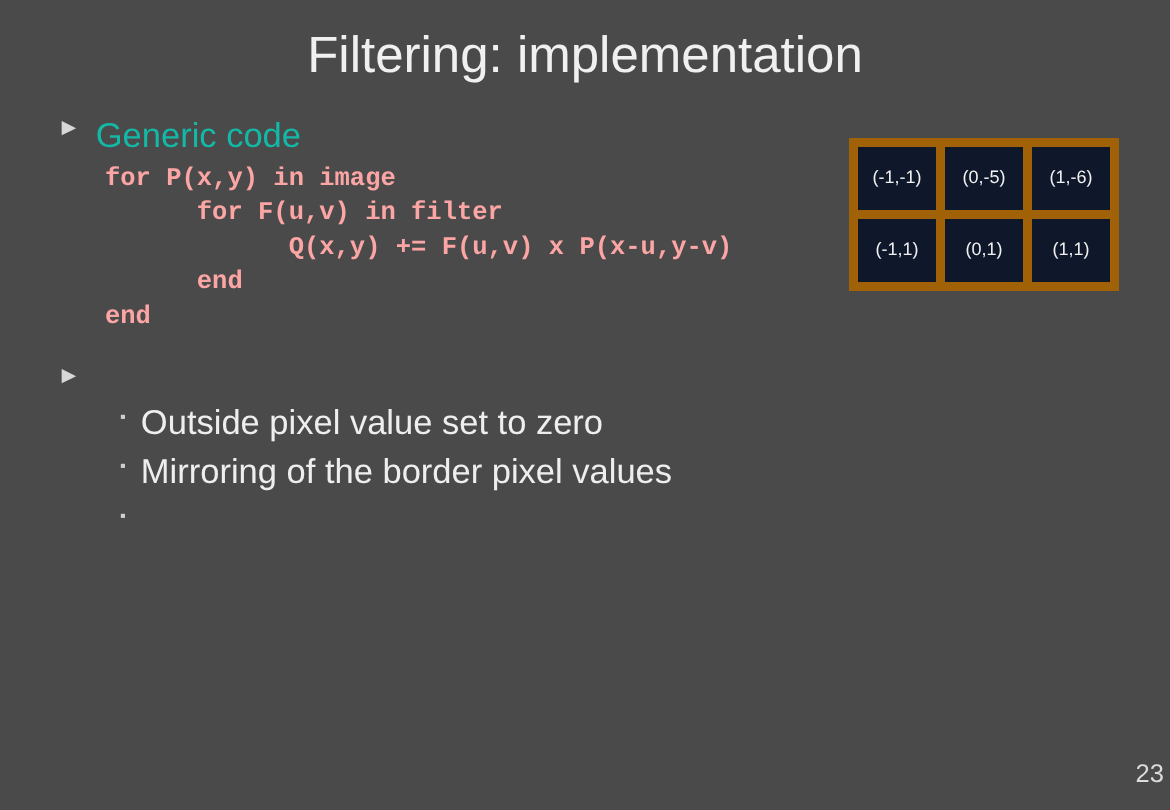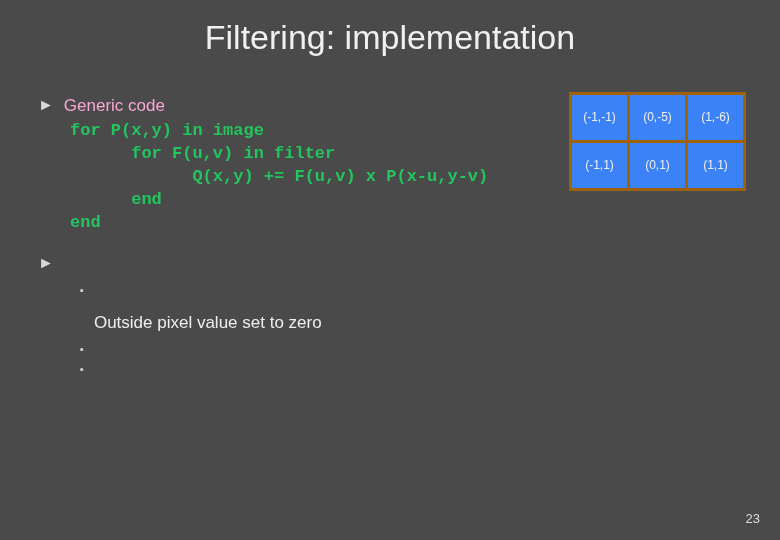--- a/index.html
+++ b/index.html
@@ -14,45 +14,45 @@
     width: 780px;
     height: 540px;
     padding: 18px 36px 24px 36px;
     position: relative;
   }
   .title {
     text-align: center;
     font-size: 34px;
     color: #f0f0f0;
     font-weight: 400;
-    margin-bottom: 38px;
+    margin-bottom: 19px;
     font-family: Verdana, sans-serif;
   }
   .bullet-row {
     display: flex;
     align-items: flex-start;
     margin-top: 6px;
     margin-bottom: 4px;
   }
   .bullet-glyph {
     color: #d8d8d8;
     font-size: 16px;
     margin-right: 10px;
     margin-left: 2px;
     line-height: 1.3;
   }
   .bullet-text {
-    font-size: 17px;
-    color: #f9a8d4;
+    font-size: 23px;
+    color: #14b8a6;
     line-height: 1.25;
   }
   .code-block {
     font-family: "Courier New", monospace;
     font-size: 17px;
-    color: #22c55e;
+    color: #fca5a5;
     font-weight: bold;
     white-space: pre;
     margin-left: 34px;
     line-height: 1.35;
     margin-top: 2px;
     margin-bottom: 18px;
   }
   .section2 { margin-top: 14px; }
   .sub-list {
     margin-left: 44px;
@@ -63,48 +63,47 @@
     align-items: flex-start;
     margin: 2px 0;
   }
   .sub-glyph {
     font-size: 11px;
     color: #d0d0d0;
     margin-right: 10px;
     margin-top: 6px;
   }
   .sub-text {
-    font-size: 17px;
+    font-size: 23px;
     color: #eeeeee;
     line-height: 1.35;
-    margin-top: 34px;
   }
   .grid-table {
     position: absolute;
     top: 92px;
     right: 34px;
     border-collapse: collapse;
     background: rgba(255,255,255,0.02);
   }
   .grid-table td {
-    border: 3px solid #a16207;
+    border: 6px solid #a16207;
     width: 58px;
     height: 48px;
     text-align: center;
     vertical-align: middle;
     font-size: 12px;
     color: #f0f0f0;
-    background: #3b82f6;
+    background: #0f172a;
     line-height: 1.1;
   }
   .page-num {
     position: absolute;
-    right: 20px;
+    right: 4px;
     bottom: 14px;
-    font-size: 13px;
+    font-size: 17px;
     color: #dcdcdc;
   }
 </style>
 </head>
 <body>
 
 <div class="slide">
 
   <h1 class="title">Filtering: implementation</h1>
 
@@ -123,20 +122,21 @@
     <span class="bullet-glyph">►</span>
   </div>
 
   <div class="sub-list">
     <div class="sub-row">
       <span class="sub-glyph">▪</span>
       <span class="sub-text">Outside pixel value set to zero</span>
     </div>
     <div class="sub-row">
       <span class="sub-glyph">▪</span>
+      <span class="sub-text">Mirroring of the border pixel values</span>
     </div>
     <div class="sub-row">
       <span class="sub-glyph">▪</span>
     </div>
   </div>
 
   <table class="grid-table">
     <tbody>
         <tr>
       <td>(-1,-1)</td>

